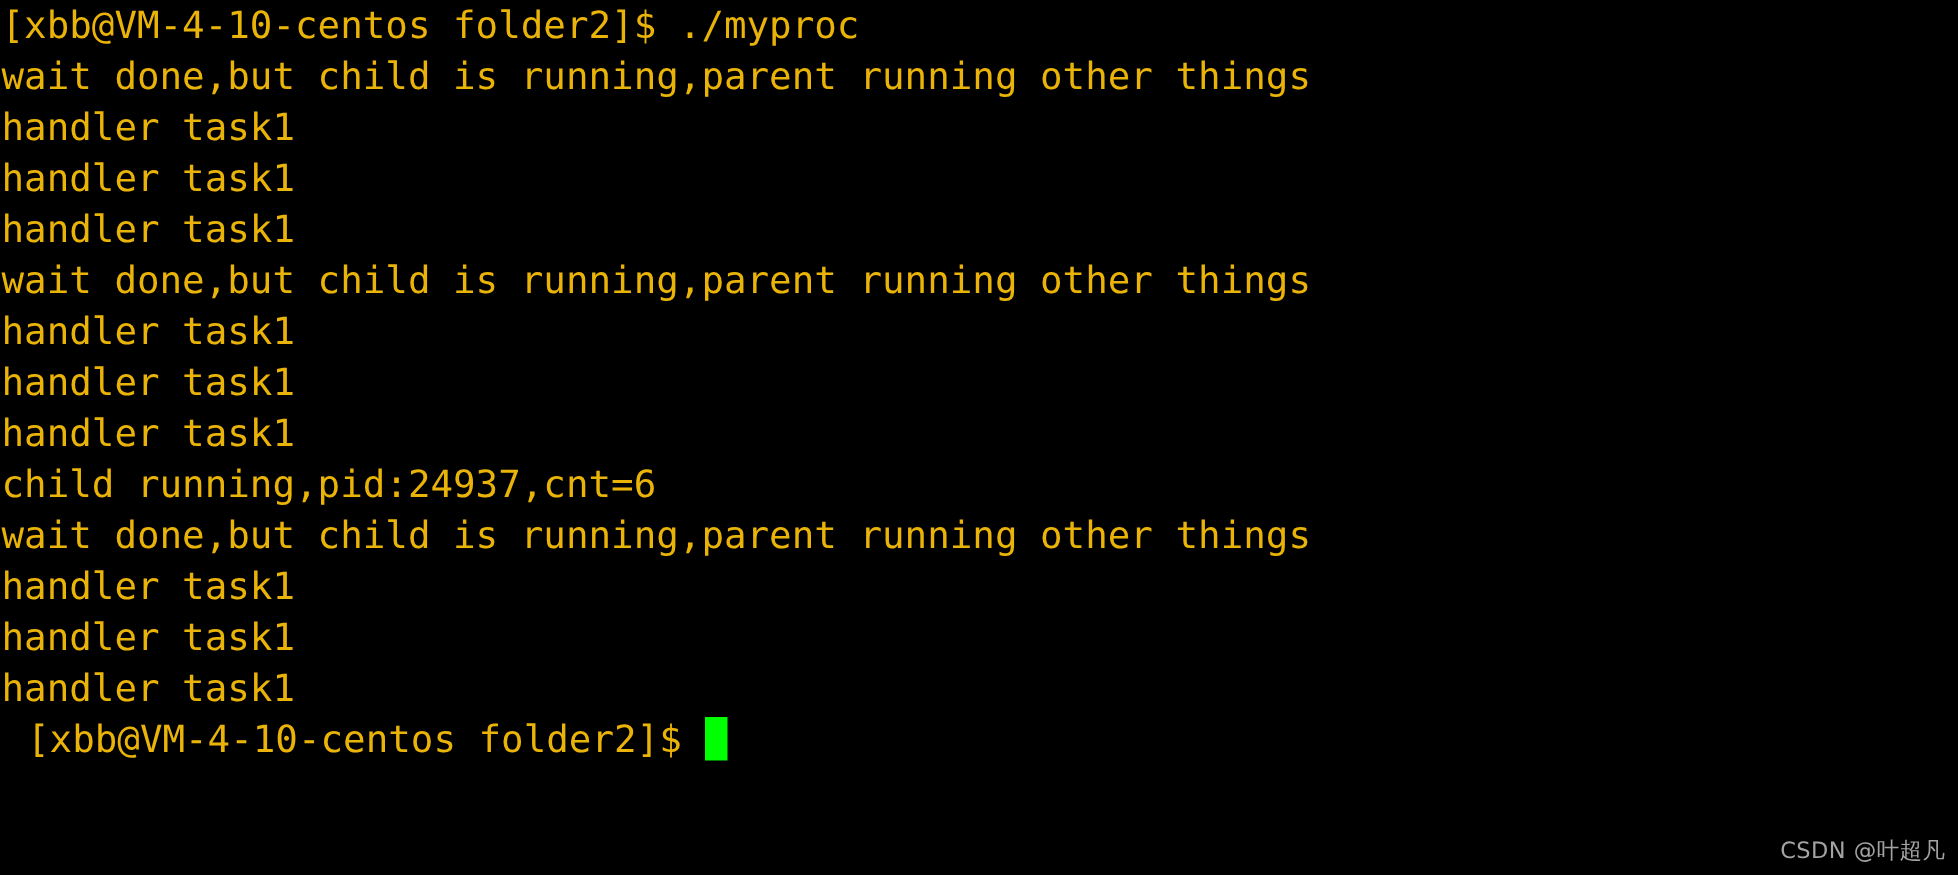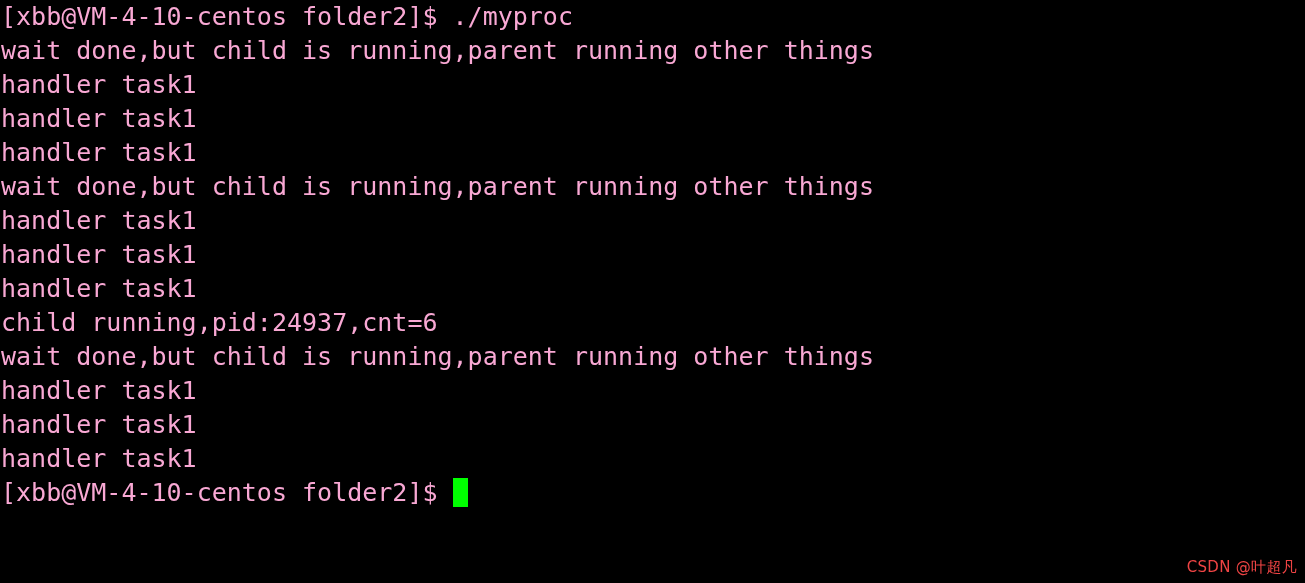--- a/index.html
+++ b/index.html
@@ -28,47 +28,48 @@
     position: absolute;
     left: 0px;
     top: 0px;
     width: 1305px;
   }
   .line {
     height: 34px;
     line-height: 34px;
     font-size: 25px;
     letter-spacing: 0px;
-    color: #f9a8d4;
+    color: #eab308;
     white-space: pre;
     padding-left: 1px;
     margin: 0;
     font-family: "DejaVu Sans Mono", "Liberation Mono", monospace;
   }
   .line-prompt {
     position: relative;
   }
   .prompt-text {
     white-space: pre;
+    margin-left: 17px;
   }
   .cursor {
     display: inline-block;
     width: 15px;
     height: 29px;
     background: #00ff00;
     vertical-align: -6px;
     margin-left: 0px;
   }
   #watermark {
     position: absolute;
     right: 8px;
     bottom: 6px;
     font-family: "DejaVu Sans", "Liberation Sans", sans-serif;
     font-size: 15px;
-    color: #ef4444;
+    color: #a3a3a3;
     white-space: pre;
     letter-spacing: 0.3px;
   }
 </style>
 </head>
 <body>
 
 <div id="terminal">
   <div id="screen">
     <div class="line">[xbb@VM-4-10-centos folder2]$ ./myproc</div>

